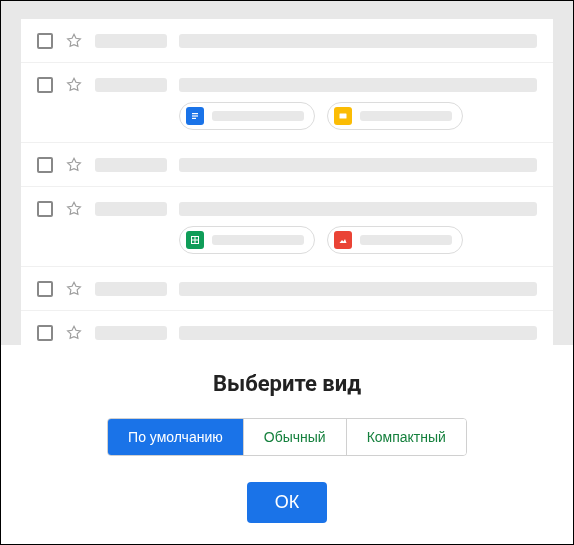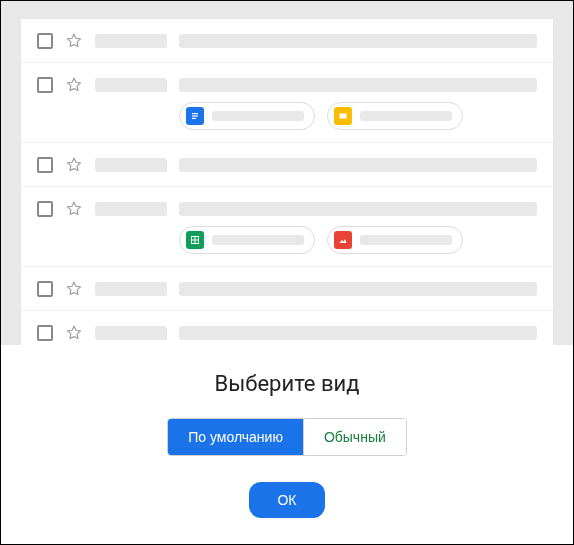--- a/index.html
+++ b/index.html
@@ -89,21 +89,21 @@
   border-radius: 3px;
 }
 .controls {
   background: #fff;
   padding: 26px 20px 20px 20px;
   text-align: center;
 }
 .title {
   font-size: 22px;
   color: #222;
-  font-weight: 400;
+  font-weight: 700;
   margin-bottom: 22px;
 }
 .seg {
   display: inline-flex;
   border: 1px solid #d0d0d0;
   border-radius: 4px;
   overflow: hidden;
   margin-bottom: 26px;
 }
 .seg-btn {
@@ -118,23 +118,23 @@
 .seg-btn:last-child { border-right: none; }
 .seg-btn.active {
   background: #1a73e8;
   color: #fff;
 }
 .ok-btn {
   background: #1a73e8;
   color: #fff;
   border: none;
   padding: 10px 28px;
-  font-size: 14px;
+  font-size: 18px;
   font-weight: 500;
-  border-radius: 12px;
+  border-radius: 4px;
   cursor: pointer;
 }
 .icon-blue { background: #1a73e8; }
 .icon-yellow { background: #fbbc04; }
 .icon-green { background: #0f9d58; }
 .icon-red { background: #ea4335; }
 </style>
 </head>
 <body>
 
@@ -248,17 +248,18 @@
     </div>
 
   </div>
 </div>
 
 <div class="controls">
   <h2 class="title">Выберите вид</h2>
   <div class="seg">
     <button class="seg-btn active">По умолчанию</button>
     <button class="seg-btn">Обычный</button>
+    <button class="seg-btn">Компактный</button>
   </div>
   <div>
     <button class="ok-btn">ОК</button>
   </div>
 </div>
 
 </body></html>

